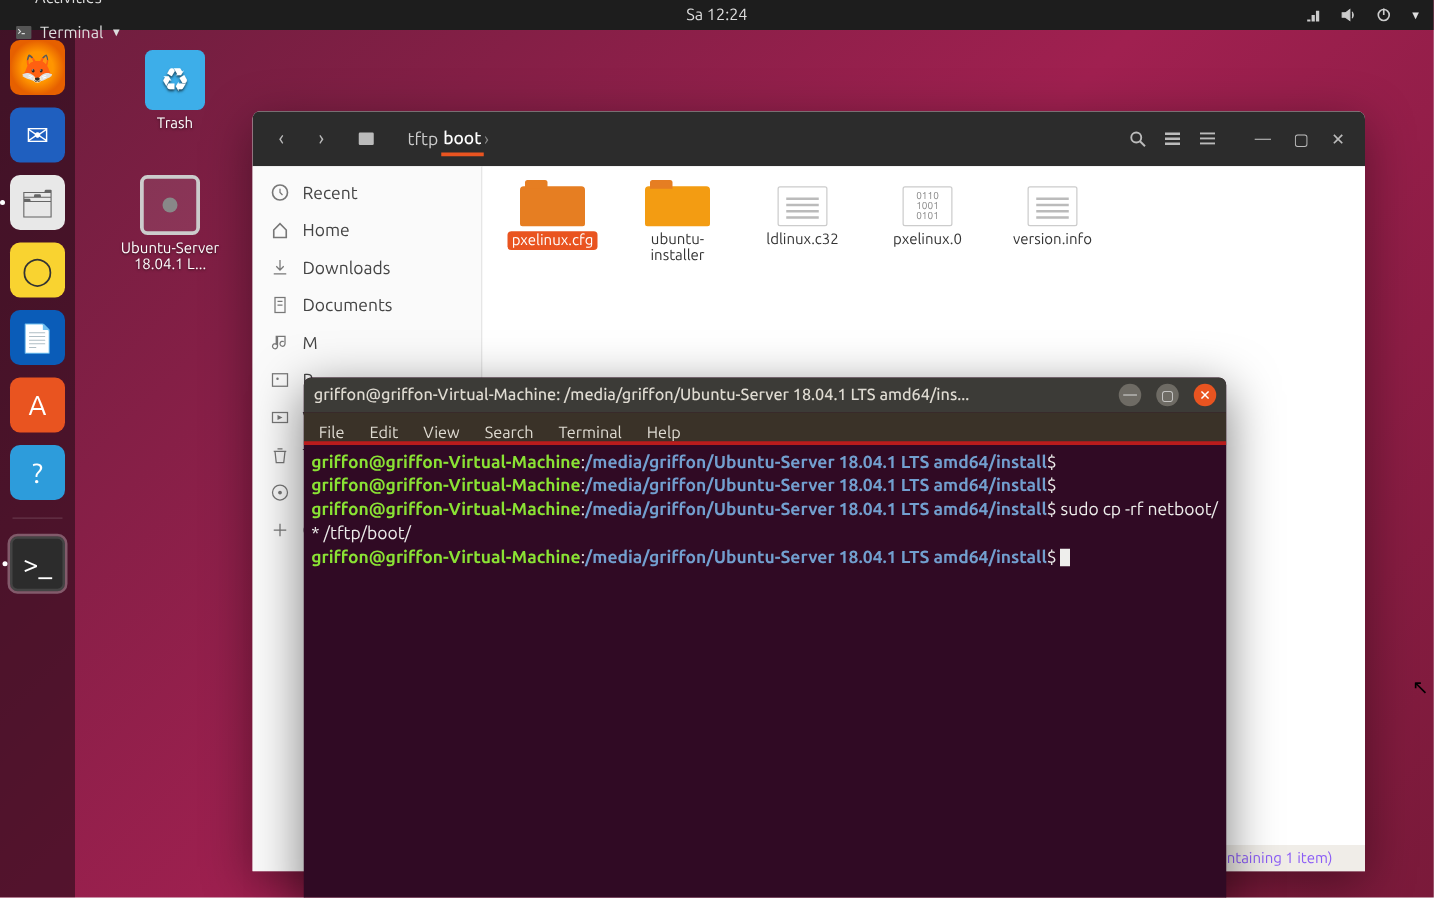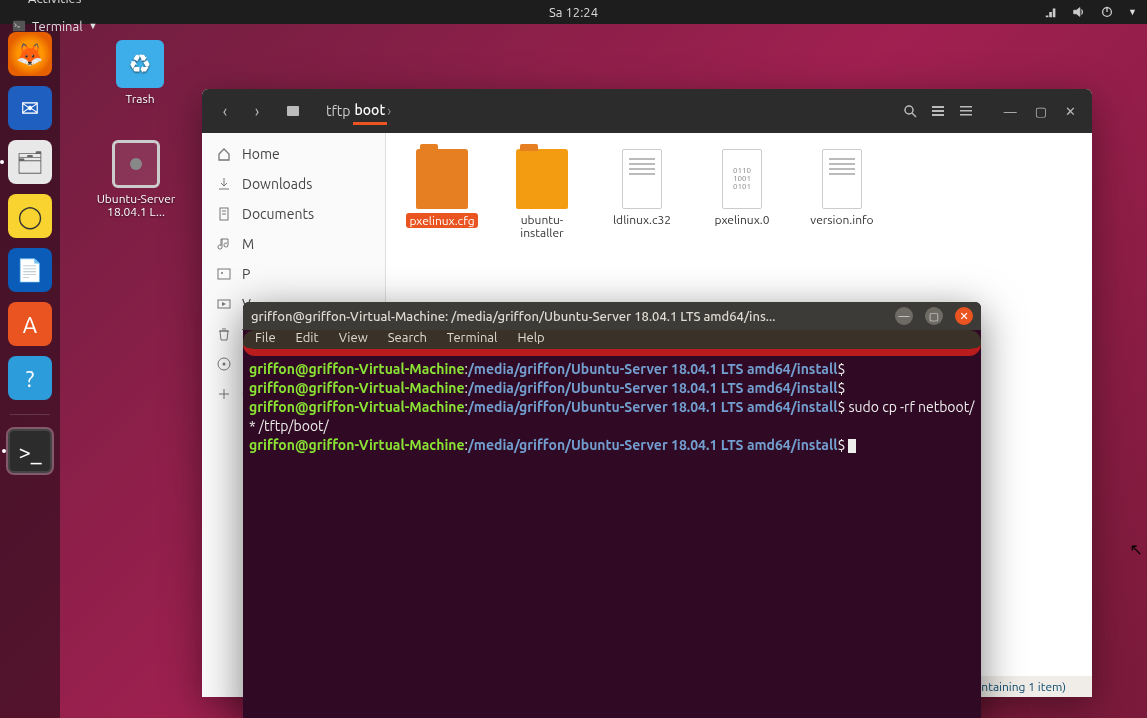--- a/index.html
+++ b/index.html
@@ -50,41 +50,41 @@
 .fh-wincontrols { display: flex; gap: 18px; margin-left: 18px; margin-right: 8px; }
 .fh-wincontrols span { color: #bbb; font-size: 13px; }
 
 .files-body { display: flex; height: calc(100% - 44px); }
 .files-sidebar { width: 184px; background: #fafafa; border-right: 1px solid #e0e0e0; padding: 6px 0; overflow: hidden; }
 .sb-item { display: flex; align-items: center; gap: 10px; padding: 7px 14px; color: #444; font-size: 14px; }
 .sb-item svg { width: 16px; height: 16px; fill: #777; flex-shrink: 0; }
 
 .files-content { flex: 1; background: #fff; padding: 16px 20px; display: flex; flex-wrap: wrap; align-content: flex-start; gap: 22px 28px; position: relative; }
 .file-item { width: 72px; text-align: center; font-size: 12px; color: #333; }
-.file-item .thumb { width: 52px; height: 60px; margin: 0 auto 4px; display: flex; align-items: center; justify-content: center; border-radius: 4px; }
+.file-item .thumb { width: 52px; height: 32px; margin: 0 auto 4px; display: flex; align-items: center; justify-content: center; border-radius: 4px; }
 .thumb.folder { background: #f39c12; border-radius: 3px 3px 2px 2px; position: relative; }
 .thumb.folder::before { content: ""; position: absolute; top: -5px; left: 4px; width: 18px; height: 7px; background: #e67e22; border-radius: 2px 2px 0 0; }
 .file-item.selected .thumb.folder { background: #e67e22; }
 .file-item.selected .lbl { background: #e95420; color: #fff; border-radius: 3px; padding: 1px 3px; }
 .thumb.textfile { background: #fff; border: 1px solid #ccc; border-radius: 2px; position: relative; width: 40px; }
 .thumb.textfile::after { content: ""; position: absolute; top: 8px; left: 6px; right: 6px; height: 2px; background: #bbb; box-shadow: 0 5px 0 #bbb, 0 10px 0 #bbb, 0 15px 0 #bbb; }
 .thumb.binfile { background: #fff; border: 1px solid #ccc; border-radius: 2px; width: 40px; font-size: 8px; color: #888; padding: 4px; line-height: 1; }
 
-.status-strip { position: absolute; right: 0; bottom: 0; background: #f0ede8; color: #0c4a6e; font-size: 12px; padding: 4px 26px; border-radius: 4px 0 0 0; }
+.status-strip { position: absolute; right: 0; bottom: 0; background: #f0ede8; color: #8b5cf6; font-size: 12px; padding: 4px 26px; border-radius: 4px 0 0 0; }
 
 
 .terminal-window { position: absolute; left: 243px; top: 302px; width: 738px; height: 420px; background: #300a24; border-radius: 6px 6px 0 0; box-shadow: 0 10px 40px rgba(0,0,0,0.5); z-index: 30; overflow: hidden; }
 .term-title { height: 28px; background: #3c3b37; display: flex; align-items: center; padding: 0 8px; font-size: 13px; color: #dfdbd2; }
 .term-title .tt { flex: 1; white-space: nowrap; overflow: hidden; text-overflow: ellipsis; font-weight: 500; }
 .term-title .wc { display: flex; gap: 12px; align-items: center; }
 .term-title .wbtn { width: 18px; height: 18px; border-radius: 50%; display: flex; align-items: center; justify-content: center; font-size: 11px; color: #3c3b37; }
 .wbtn.min { background: #6e6b64; color: #ddd; }
 .wbtn.max { background: #6e6b64; color: #ddd; }
 .wbtn.close { background: #e95420; color: #fff; }
-.term-menu { height: 26px; background: #3a3228; display: flex; align-items: flex-start; gap: 20px; padding: 0 12px; font-size: 13px; color: #dfdbd2; border-bottom: 7px solid #b91c1c; border-radius: 12px; }
+.term-menu { height: 26px; background: #3a3228; display: flex; align-items: flex-end; gap: 20px; padding: 0 12px; font-size: 13px; color: #dfdbd2; border-bottom: 3px solid #b91c1c; }
 .term-body { padding: 4px 6px; font-family: "Ubuntu Mono", monospace; font-size: 14px; line-height: 1.35; white-space: pre-wrap; word-break: break-all; }
 .tp-user { color: #8ae234; font-weight: bold; }
 .tp-path { color: #729fcf; font-weight: bold; }
 .tp-text { color: #eeeeec; }
 .cursor { display: inline-block; width: 8px; height: 14px; background: #eeeeec; vertical-align: text-bottom; }
 
 
 .cursor-pointer { position: absolute; right: 4px; top: 540px; font-size: 16px; color: #000; z-index: 200; }
 </style>
 </head>
@@ -175,20 +175,27 @@
         <span>—</span>
         <span>▢</span>
         <span>✕</span>
       </div>
     </div>
   </div>
   <div class="files-body">
     <div class="files-sidebar" id="files-sidebar">
         <div class="sb-item">
           <svg viewBox="0 0 16 16">
+            <circle cx="8" cy="8" r="6" fill="none" stroke="#777" stroke-width="1.3"></circle>
+            <path d="M8 5v3l2 2" stroke="#777" fill="none"></path>
+          </svg>
+          <span>Recent</span>
+        </div>
+        <div class="sb-item">
+          <svg viewBox="0 0 16 16">
             <path d="M3 8l5-5 5 5v6H3z" fill="none" stroke="#777" stroke-width="1.3"></path>
           </svg>
           <span>Home</span>
         </div>
         <div class="sb-item">
           <svg viewBox="0 0 16 16">
             <path d="M8 2v8m-3-3l3 3 3-3M3 13h10" stroke="#777" fill="none"></path>
           </svg>
           <span>Downloads</span>
         </div>

